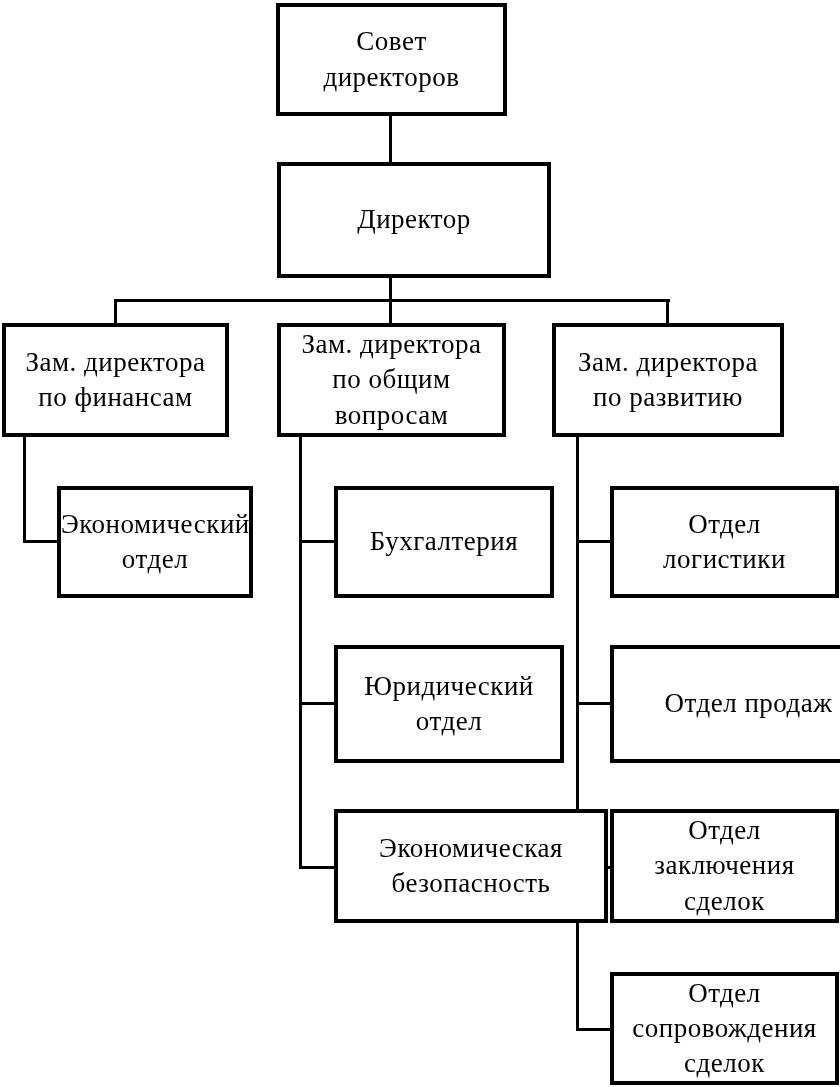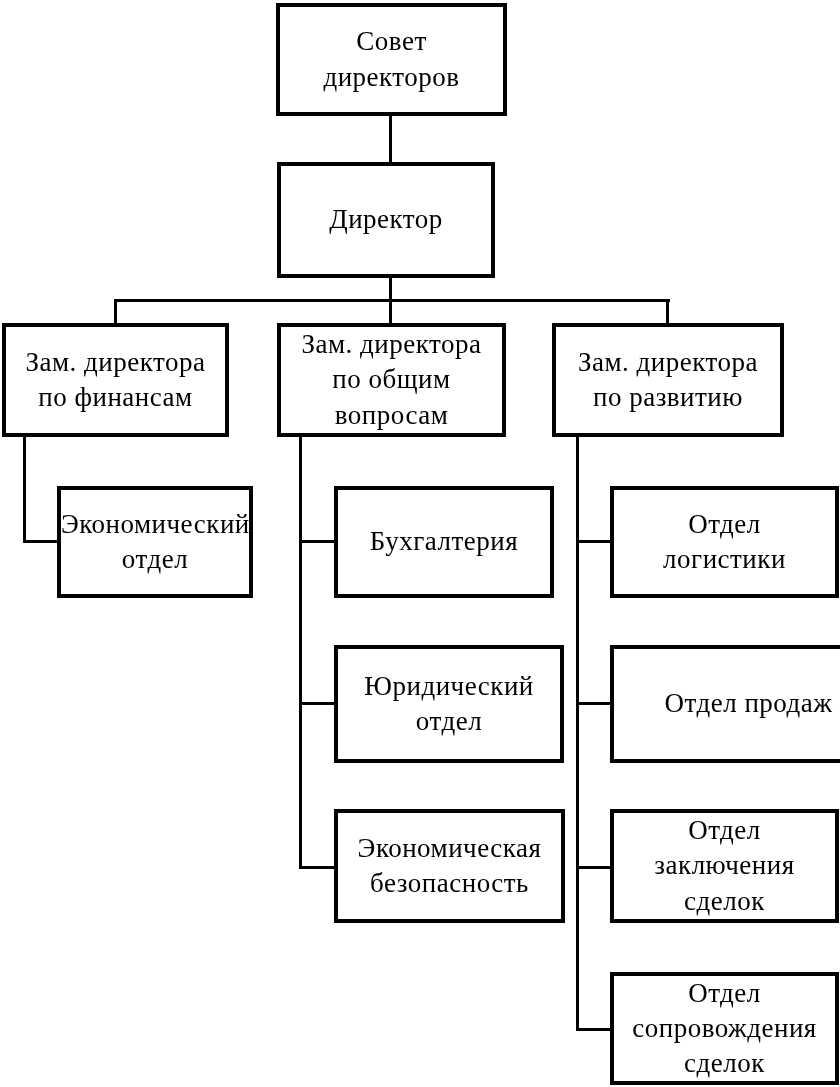--- a/index.html
+++ b/index.html
@@ -35,32 +35,32 @@
     white-space: pre-line;
     letter-spacing: 0.5px;
   }
   .line {
     position: absolute;
     background: #000000;
   }
 
   
   #b-board      { left:276px; top:3px;   width:231px; height:113px; }
-  #b-director   { left:277px; top:162px; width:218px; height:116px;justify-content:flex-end; }
+  #b-director   { left:277px; top:162px; width:274px; height:116px;justify-content:flex-end; }
 
   
   #b-dep-fin    { left:2px;   top:323px; width:227px; height:114px; }
   #b-dep-gen    { left:277px; top:323px; width:229px; height:114px; }
   #b-dep-dev    { left:552px; top:323px; width:232px; height:114px; }
 
   
   #b-econ       { left:57px;  top:486px; width:196px; height:112px; }
   #b-acct       { left:334px; top:486px; width:220px; height:112px; }
   #b-legal      { left:334px; top:645px; width:230px; height:118px; }
-  #b-sec        { left:334px; top:809px; width:231px; height:114px; }
+  #b-sec        { left:334px; top:809px; width:274px; height:114px; }
   #b-log        { left:610px; top:486px; width:229px; height:112px; }
   #b-sales      { left:610px; top:645px; width:277px; height:118px; }
   #b-deal-close { left:610px; top:809px; width:229px; height:114px; }
   #b-deal-sup   { left:610px; top:972px; width:229px; height:113px; }
 
   
   #l-v1     { left:389px; top:115px;  width:3px;   height:47px;  } 
   #l-v2     { left:389px; top:278px;  width:3px;   height:24px;  } 
   #l-h1     { left:114px; top:299px;  width:556px; height:3px;   } 
   #l-d1     { left:114px; top:299px;  width:3px;   height:24px;  } 

